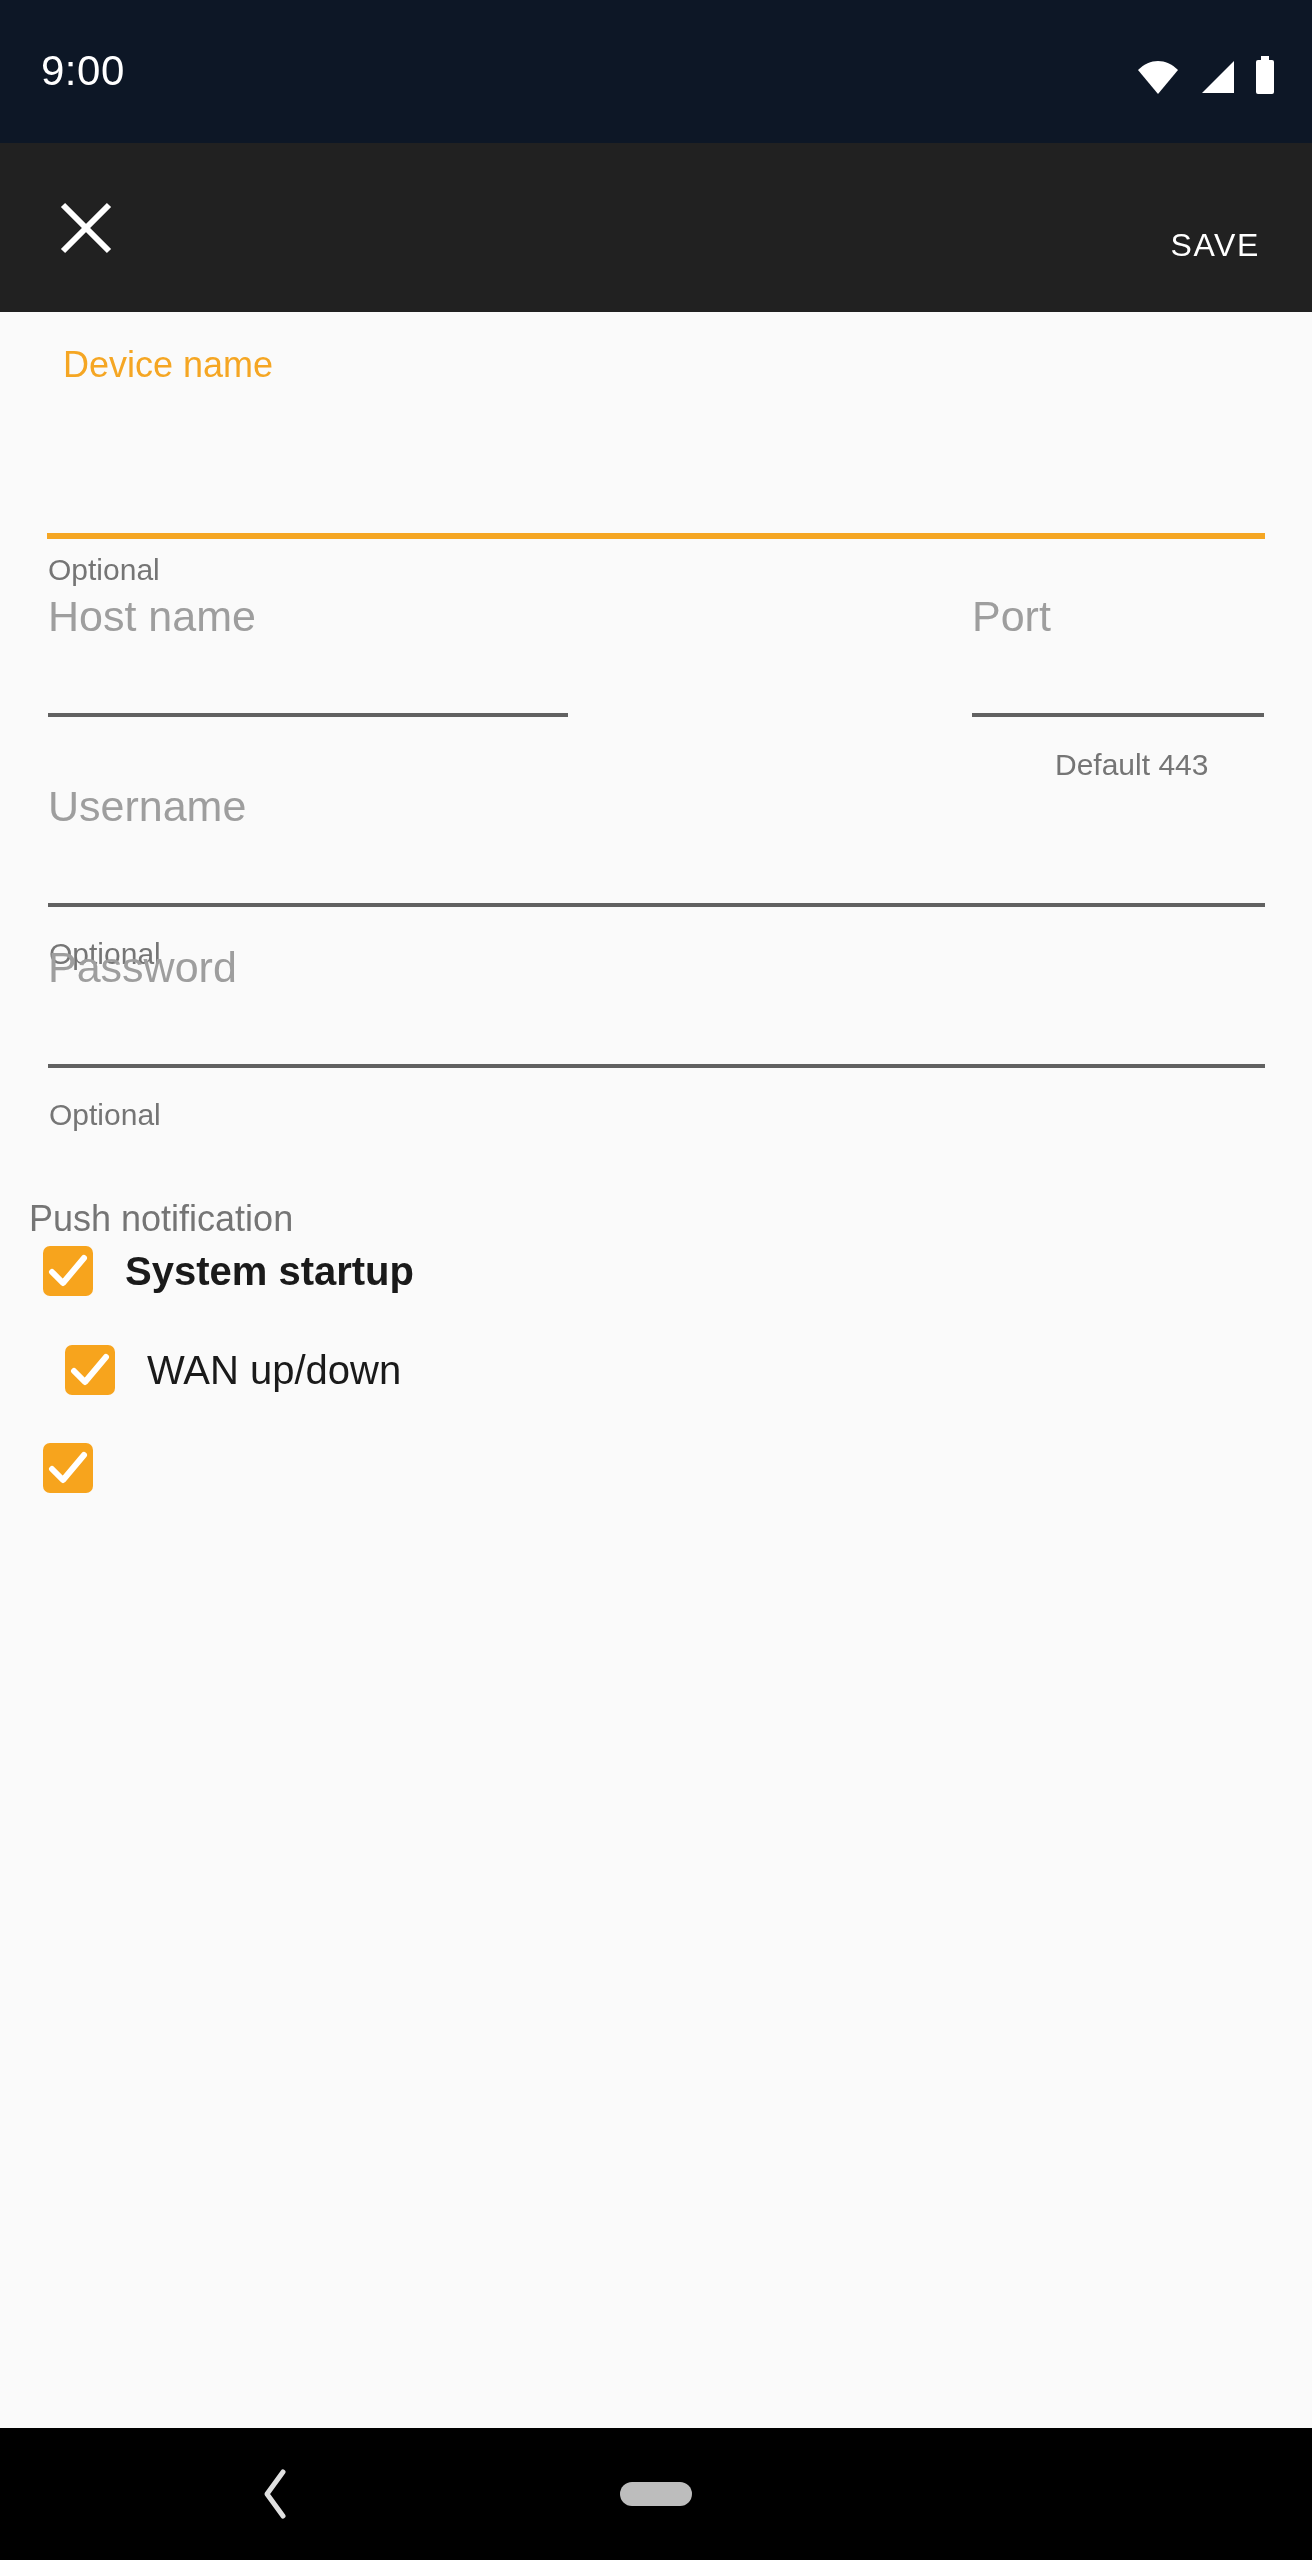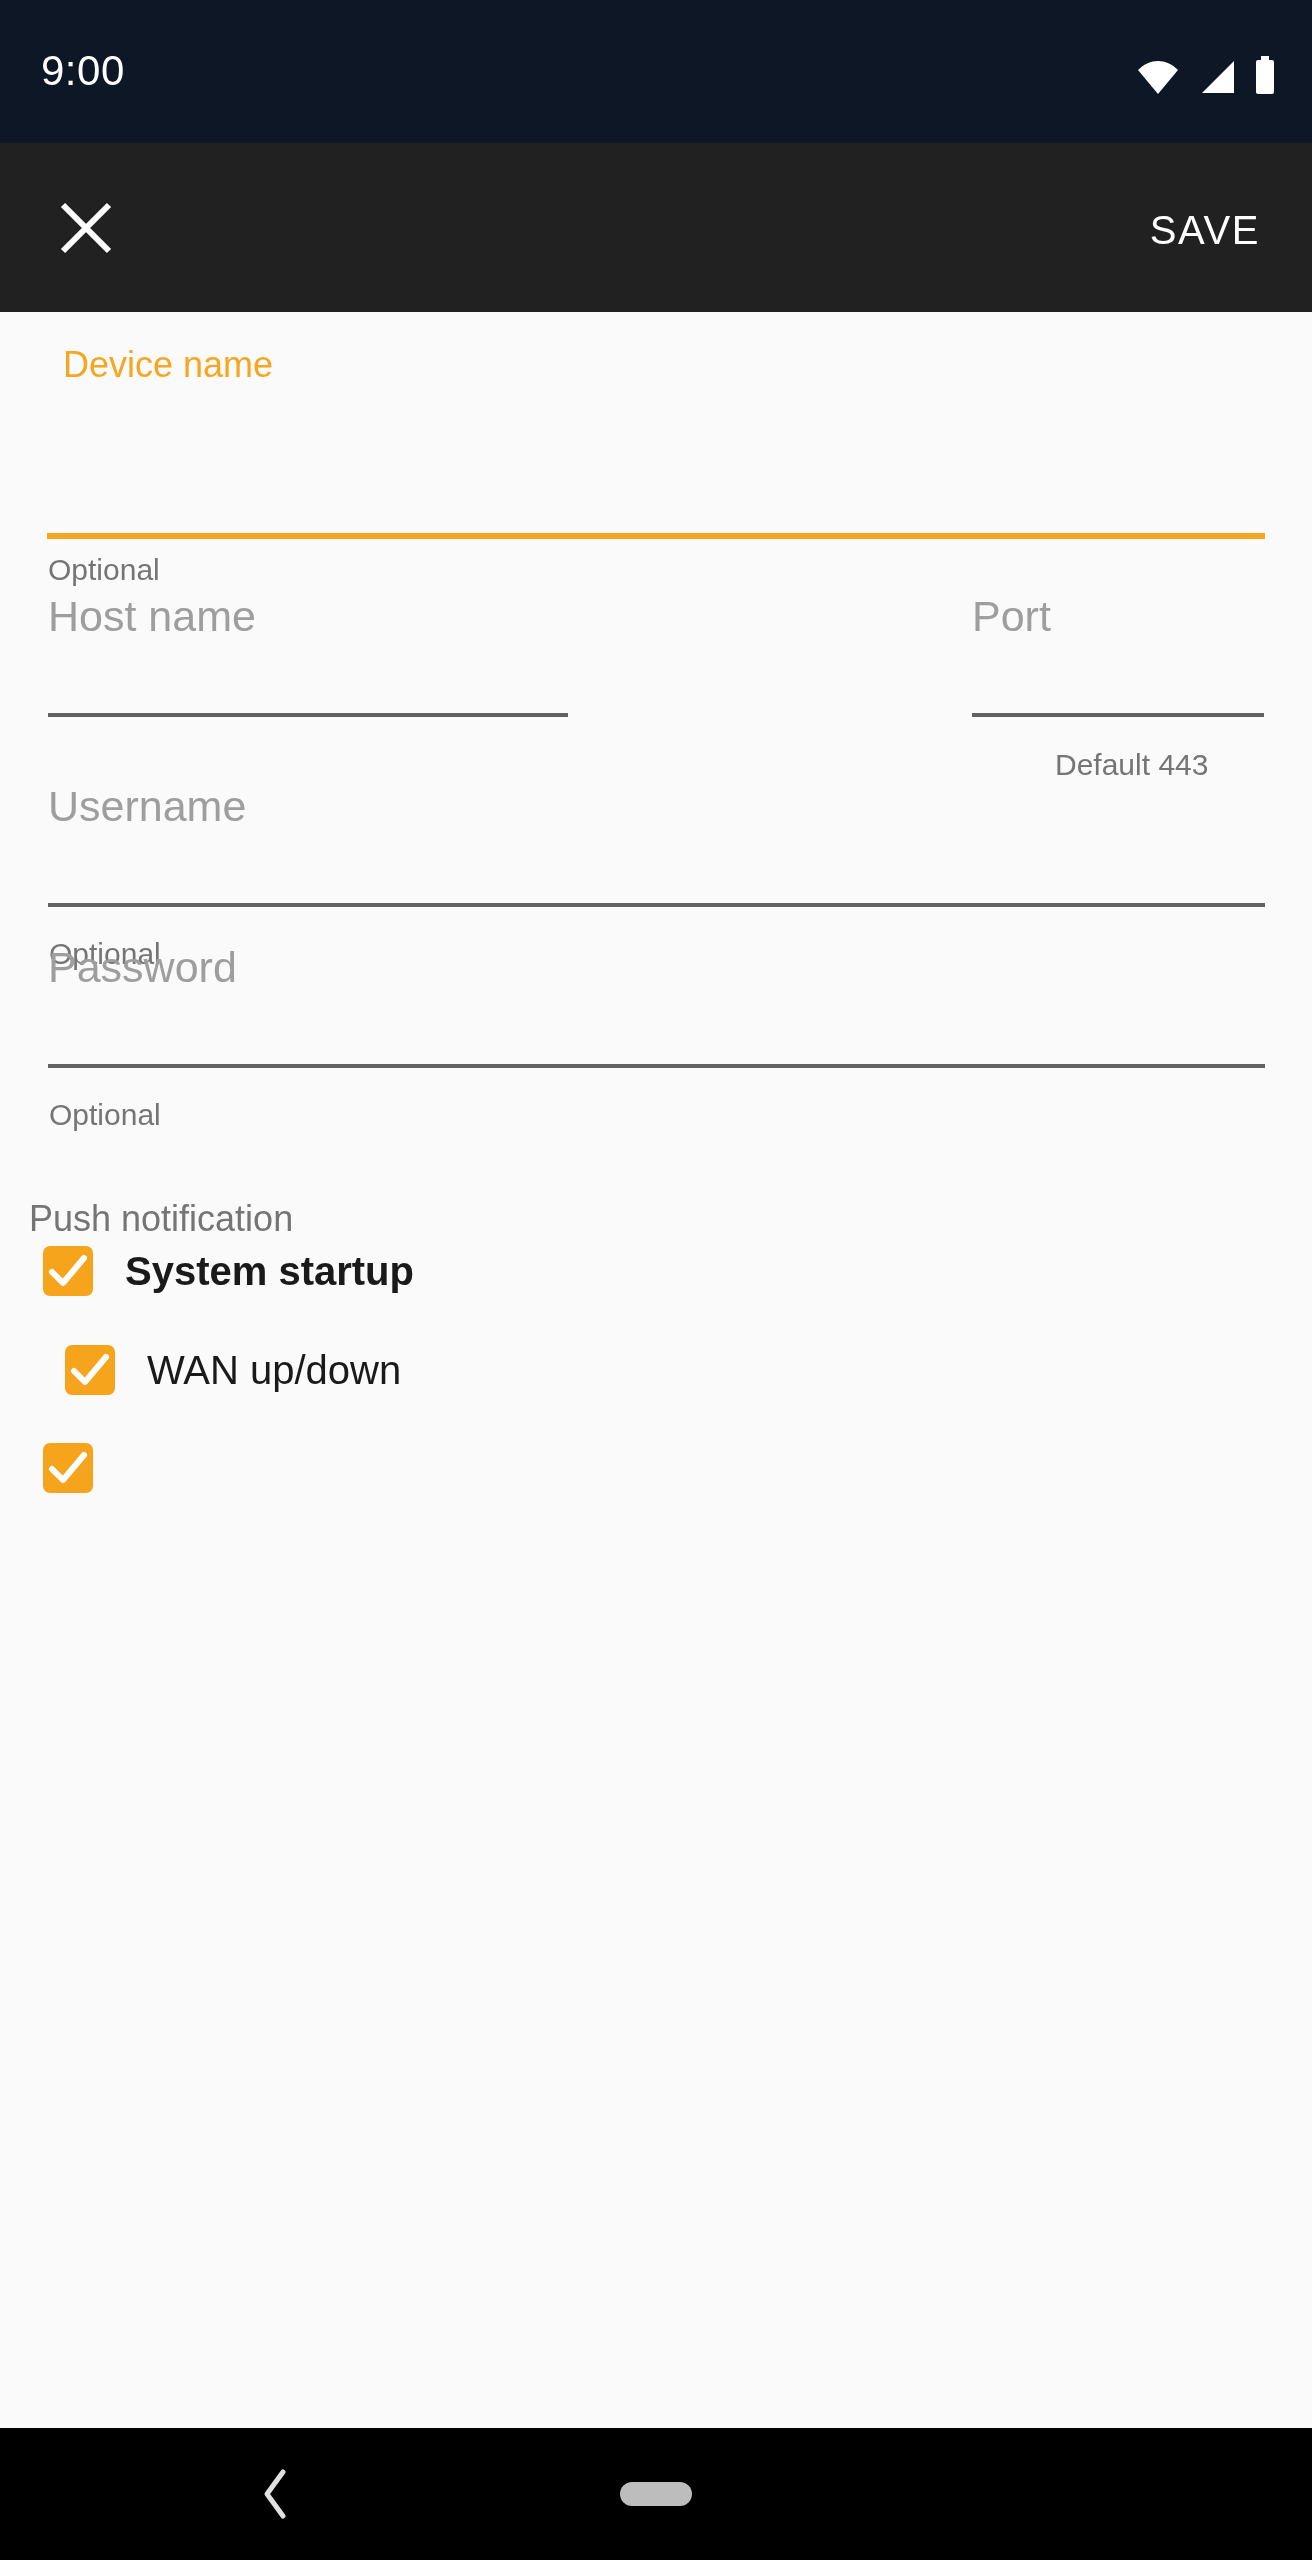--- a/index.html
+++ b/index.html
@@ -53,26 +53,26 @@
   }
   #close-button {
     position: absolute;
     left: 46px; top: 188px;
     width: 80px; height: 80px;
     display: flex; align-items: center; justify-content: center;
     cursor: pointer;
   }
   #save-button {
     position: absolute;
-    right: 40px; top: 208px;
+    right: 40px; top: 192px;
     height: 72px;
-    display: flex; align-items: flex-start;
+    display: flex; align-items: flex-end;
     padding: 0 12px;
     color: #FFFFFF;
-    font-size: 40px;
+    font-size: 32px;
     letter-spacing: 1.6px;
     cursor: pointer;
   }
 
   
   #form {
     position: absolute;
     top: 312px; left: 0;
     width: 1312px;
     height: 2116px;

